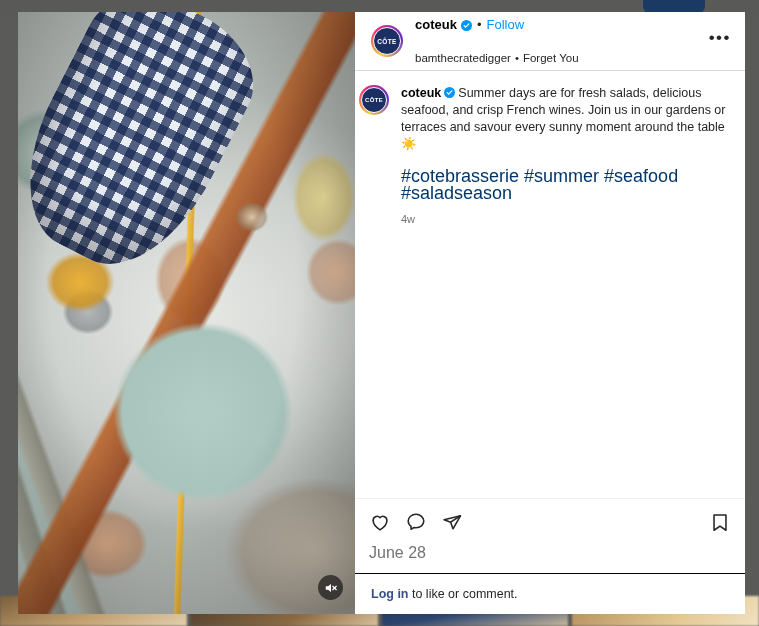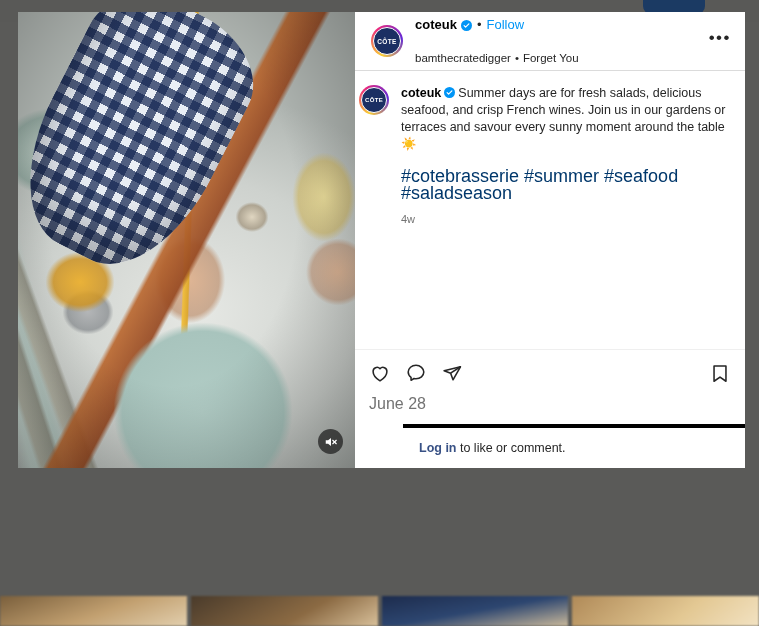--- a/index.html
+++ b/index.html
@@ -40,21 +40,21 @@
     top: -12px; left: 643px;
     width: 62px; height: 26px;
     background: #1b3a63;
     border-radius: 8px;
   }
 
   
   #modal {
     position: absolute;
     left: 18px; top: 12px;
-    width: 727px; height: 456px;
+    width: 727px; height: 602px;
     background: #ffffff;
     display: flex;
     overflow: hidden;
   }
 
   
   #media {
     position: relative;
     width: 337px;
     height: 100%;
@@ -281,25 +281,24 @@
   .post-date {
     font-size: 16px;
     color: #737373;
     margin-top: 3px;
     padding-bottom: 11px;
   }
 
   
   #login-bar {
     flex: 0 0 auto;
-    border-top: 4px solid #000000;
+    border-top: 1px solid #000000;
     padding: 13px 14px 13px 16px;
     font-size: 12.5px;
     color: #262626;
-    margin-left: 48px;
   }
   #login-bar .login-link {
     color: #385185;
     font-weight: 600;
     cursor: pointer;
   }
 </style>
 </head>
 <body>
 

